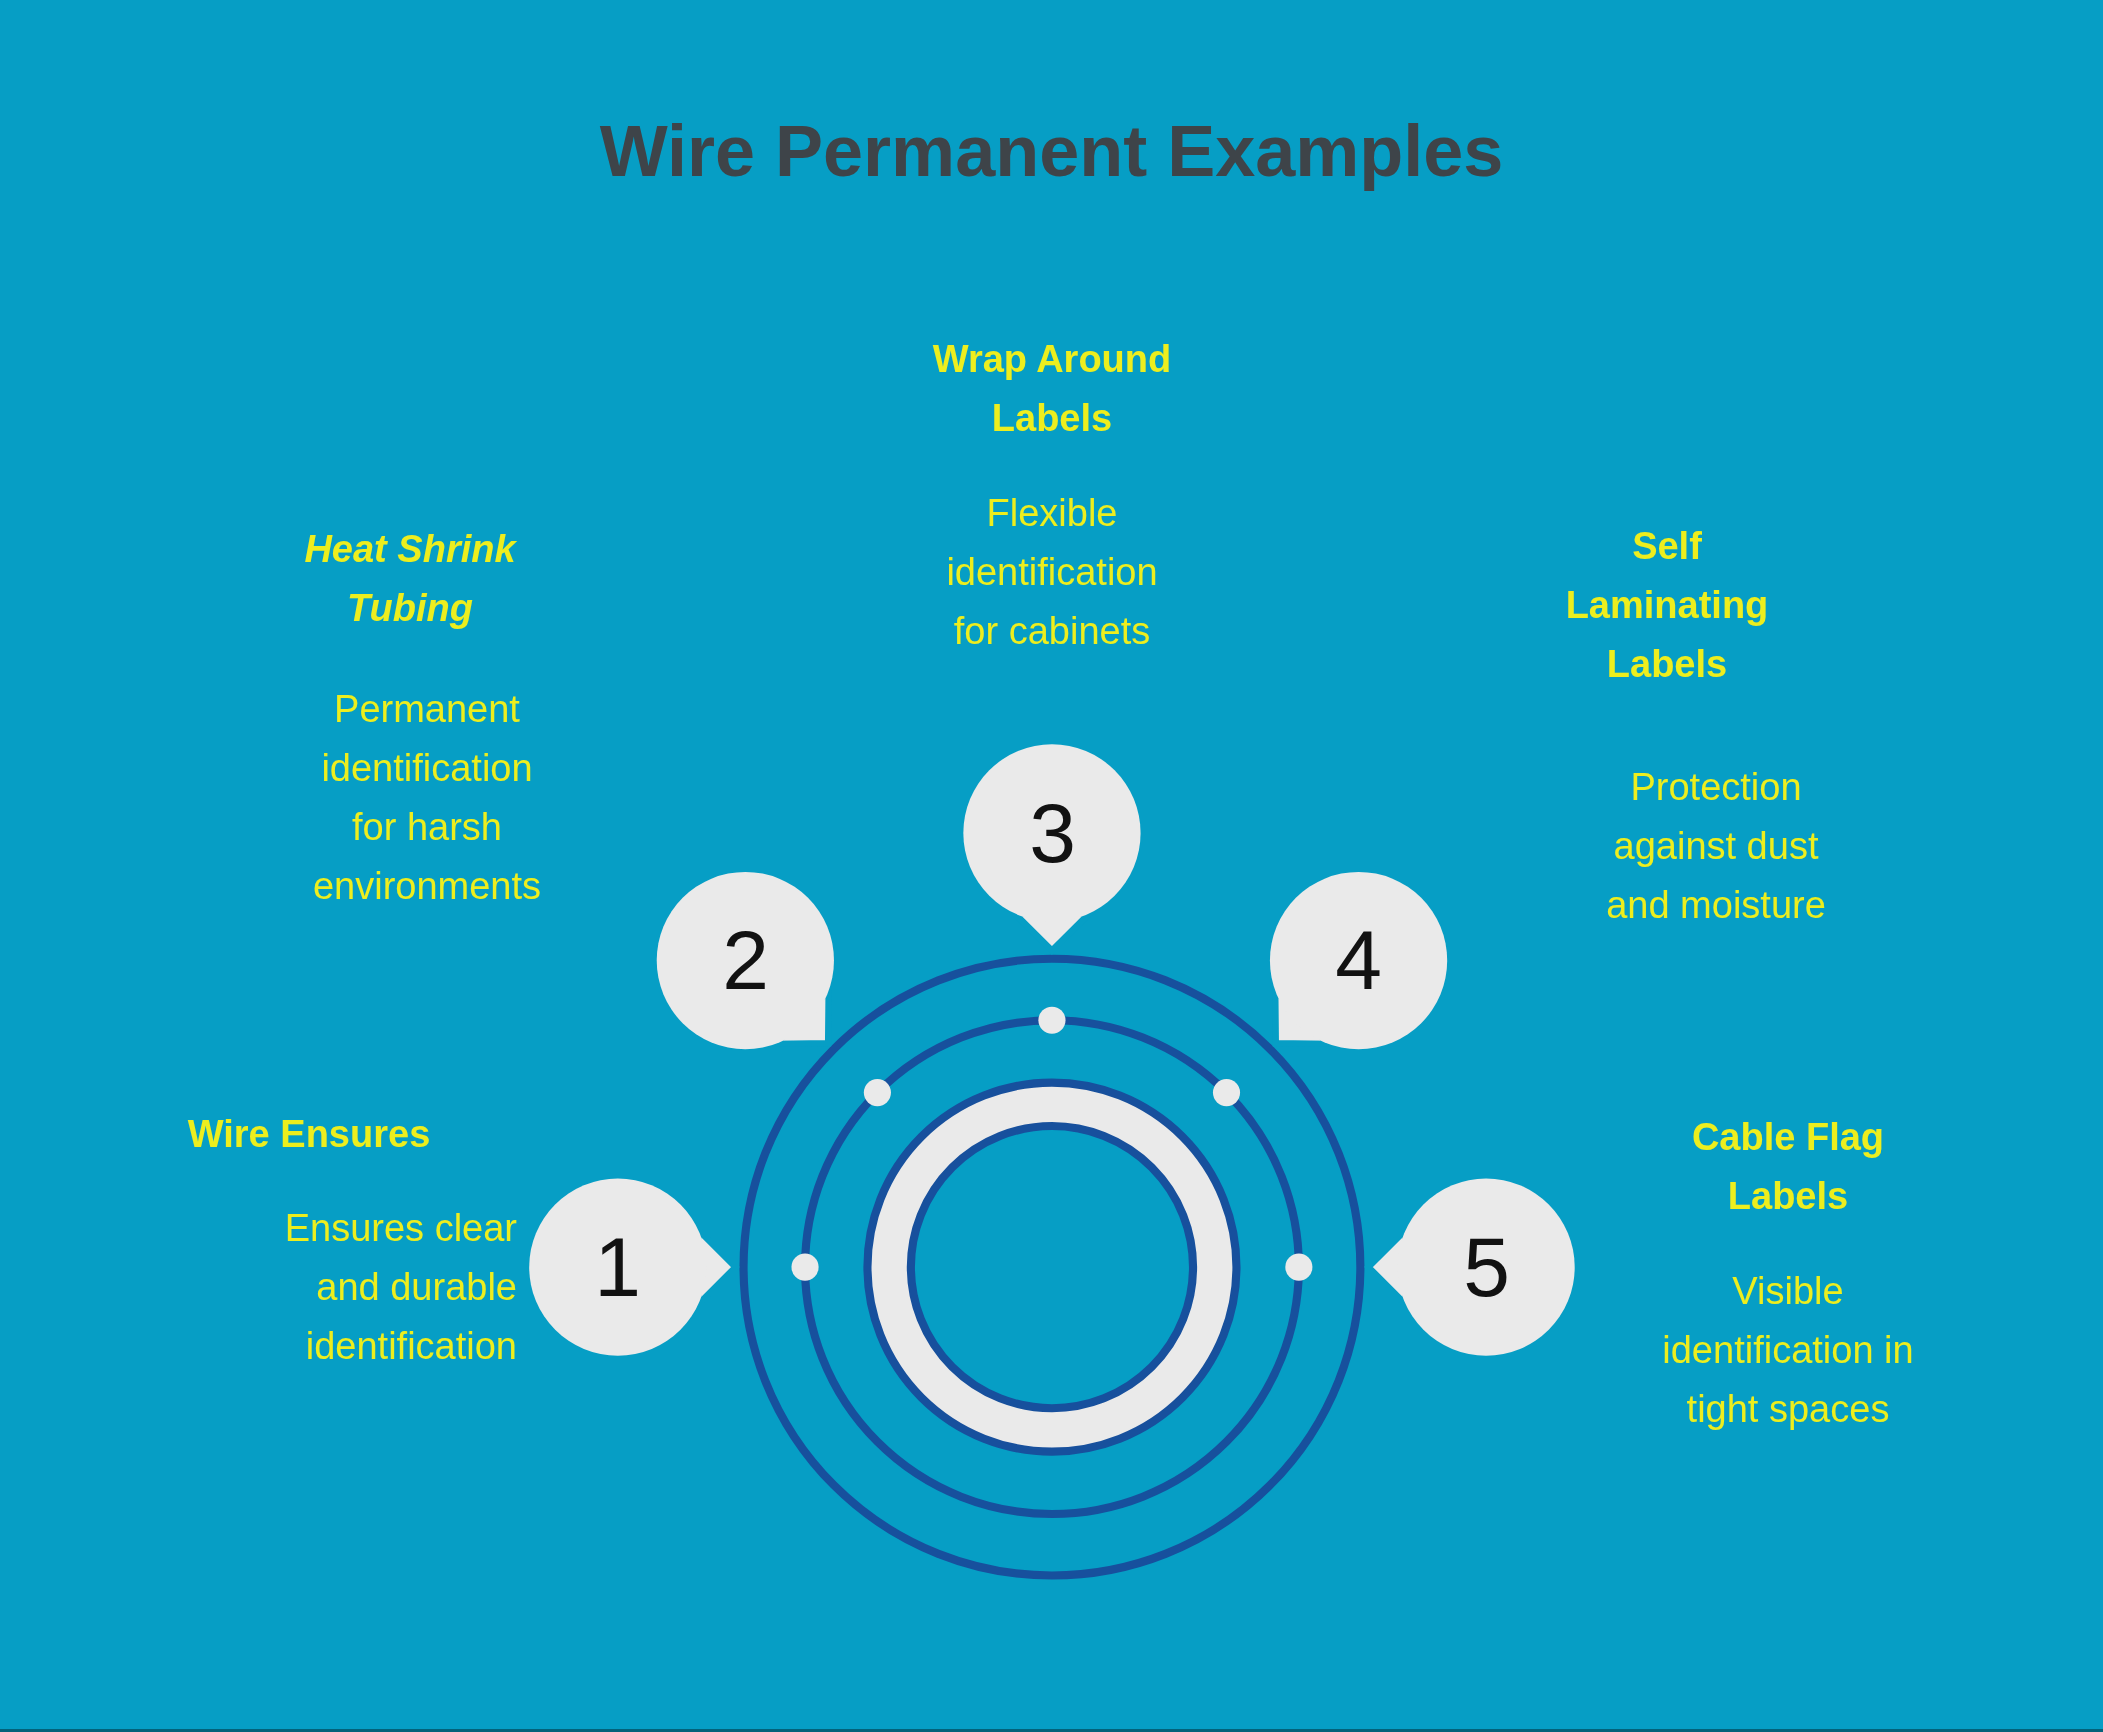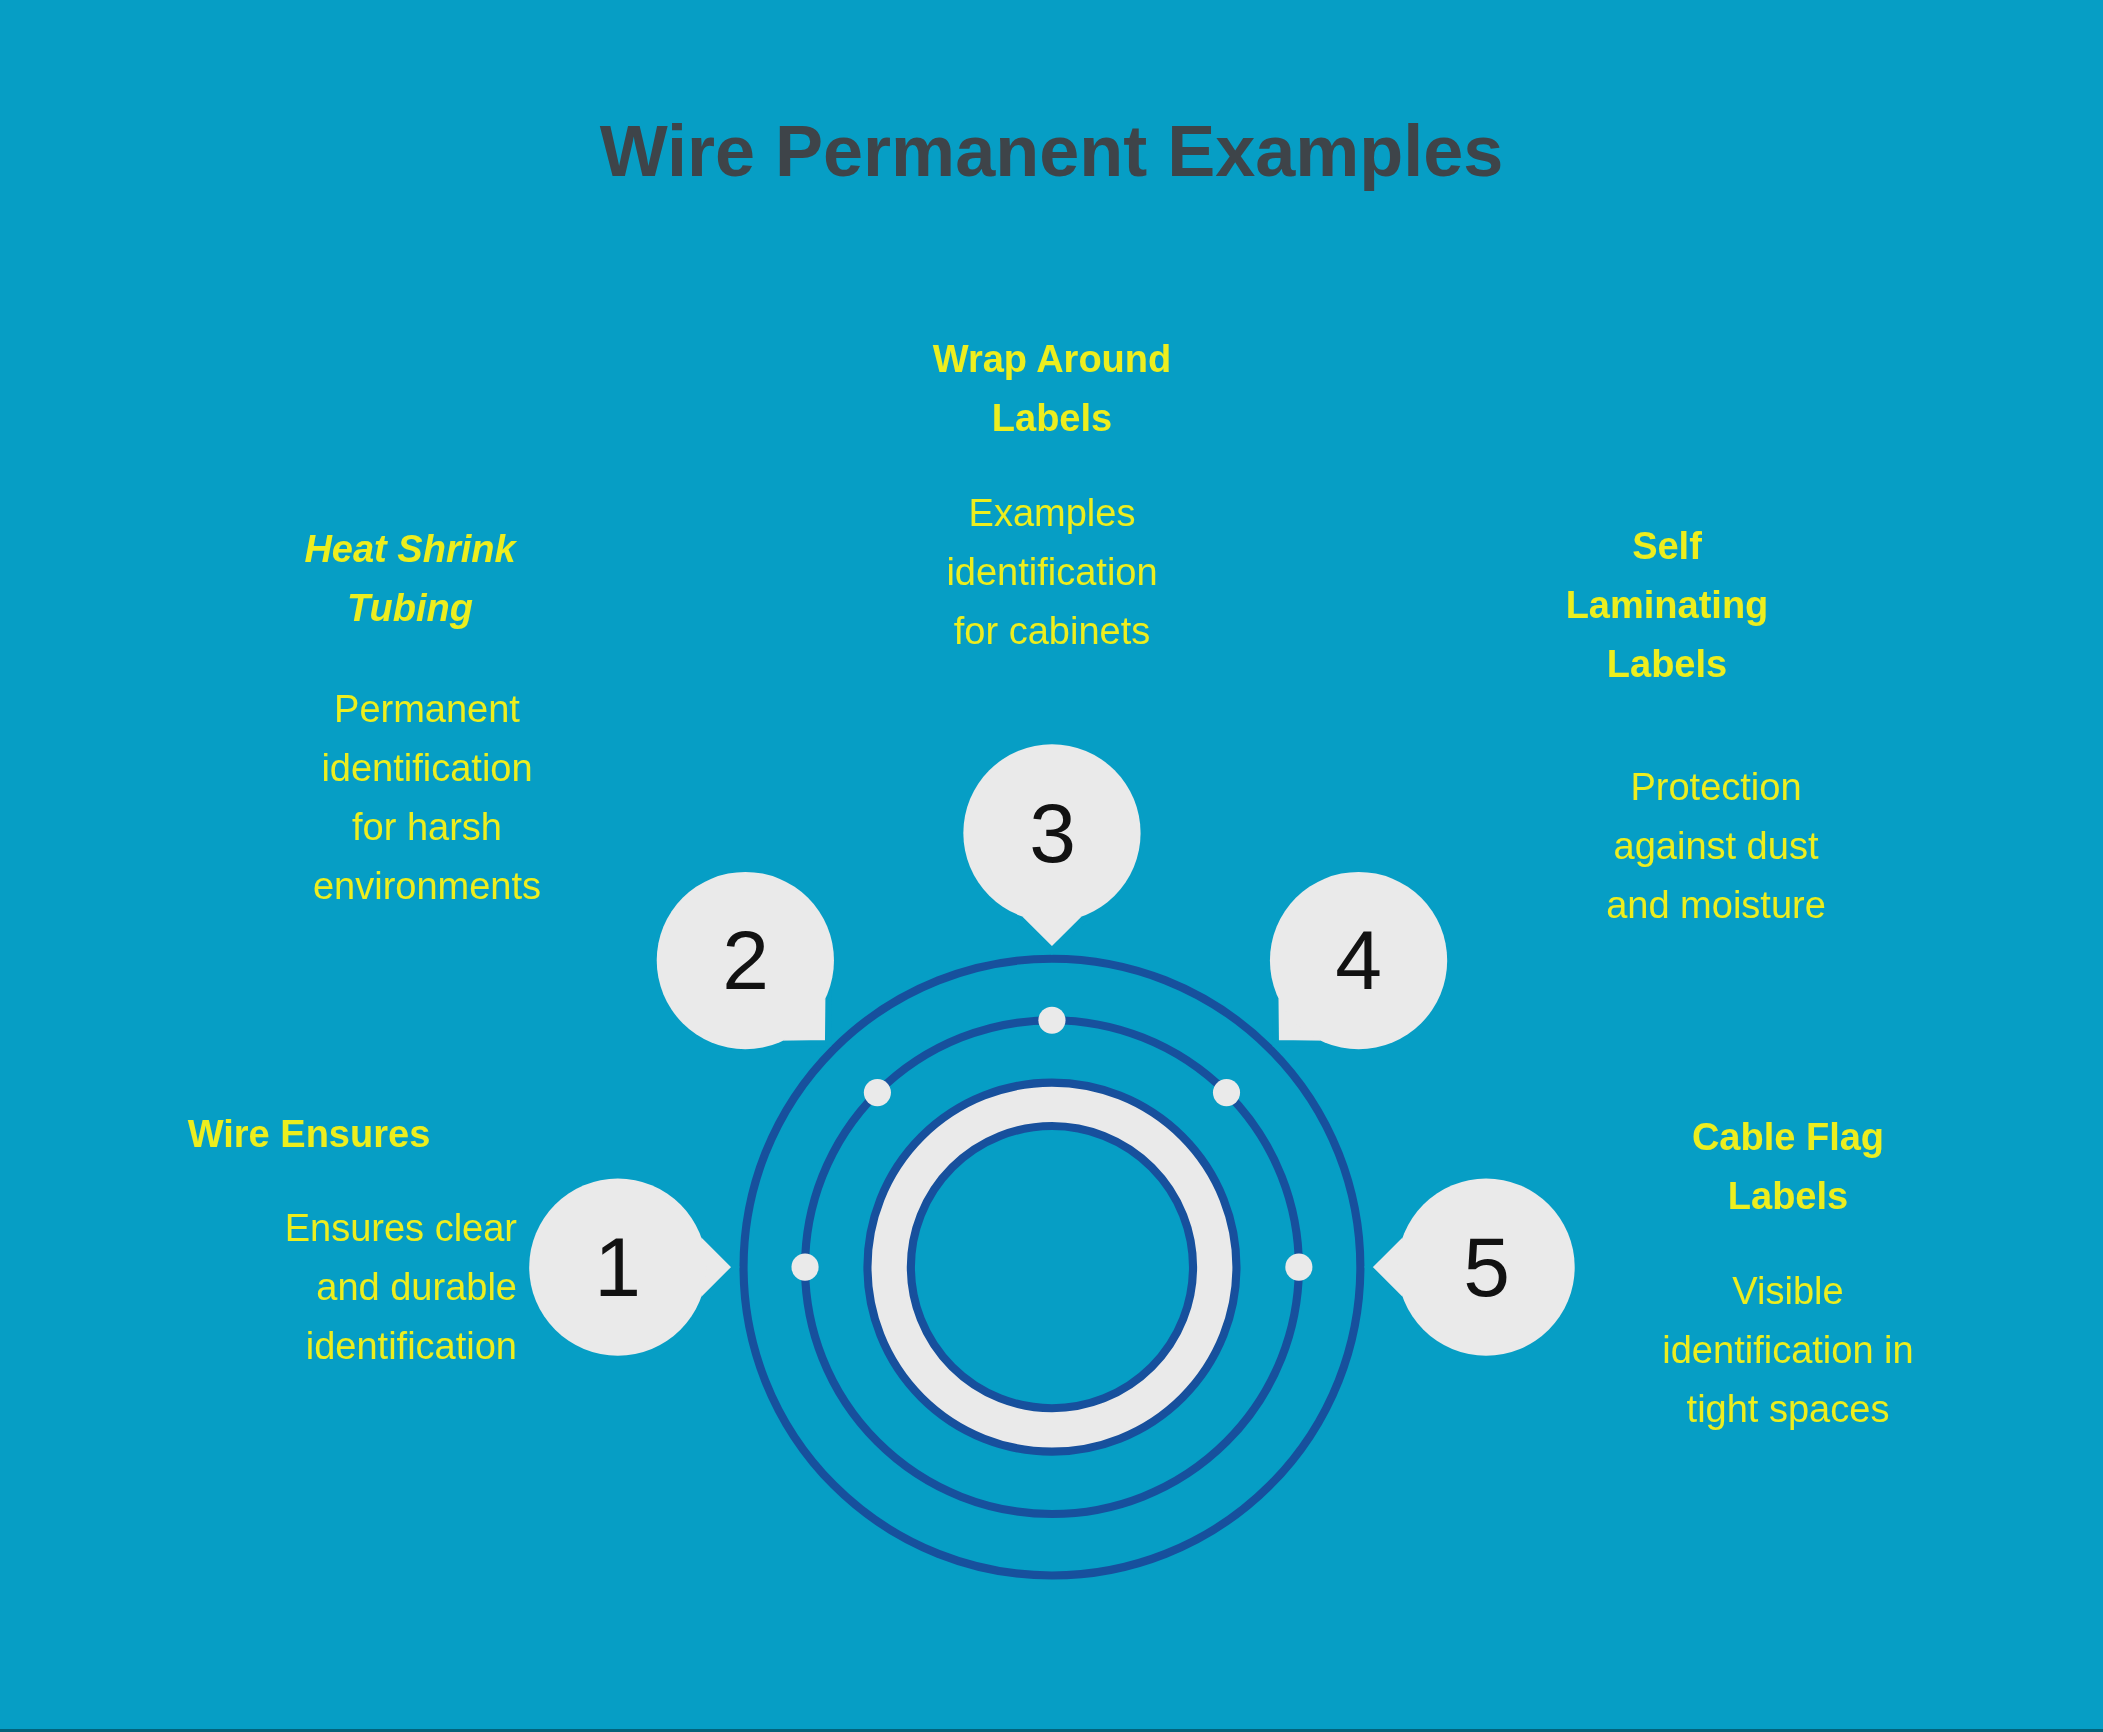--- a/index.html
+++ b/index.html
@@ -119,21 +119,21 @@
 
   <div class="tblock heading" style="left:202px; top:520px;font-style:italic;">Heat Shrink
 Tubing</div>
   <div class="tblock" style="left:219px; top:680px;">Permanent
 identification
 for harsh
 environments</div>
 
   <div class="tblock heading" style="left:844px; top:330px;">Wrap Around
 Labels</div>
-  <div class="tblock" style="left:844px; top:484px;">Examples
+  <div class="tblock" style="left:844px; top:484px;">Flexible
 identification
 for cabinets</div>
 
   <div class="tblock heading" style="left:1459px; top:517px;">Self
 Laminating
 Labels</div>
   <div class="tblock" style="left:1508px; top:741px;margin-top:17px;">Protection
 against dust
 and moisture</div>
 

